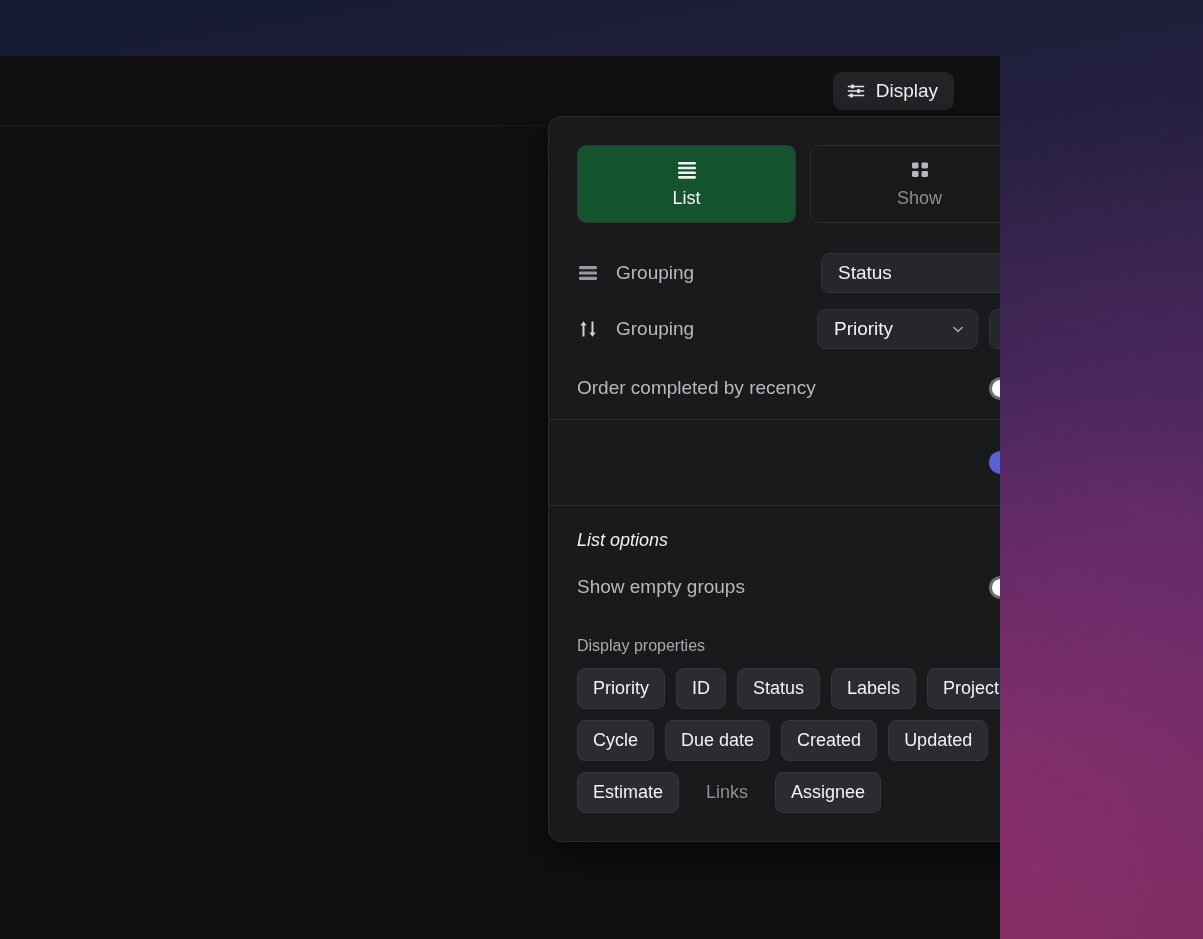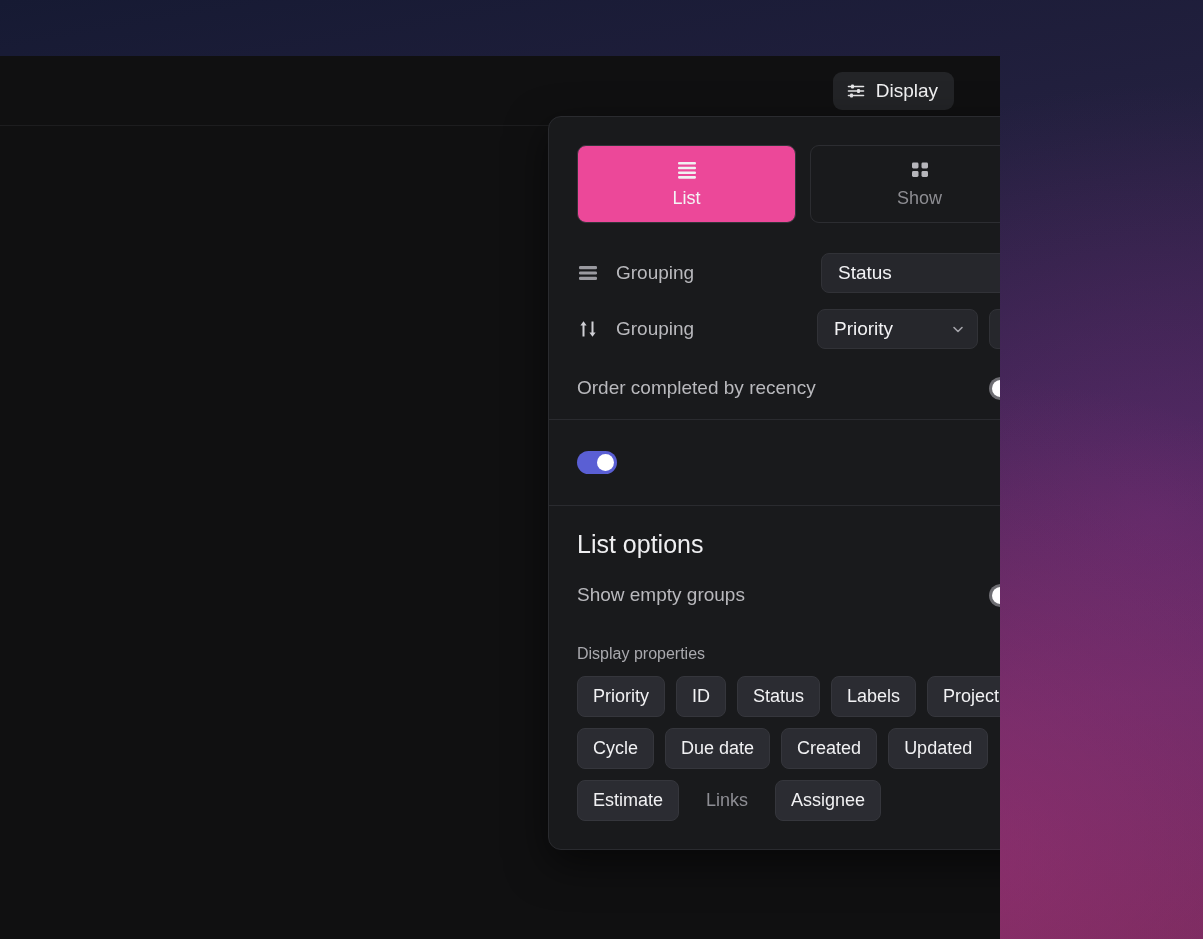--- a/index.html
+++ b/index.html
@@ -90,29 +90,30 @@
     border-radius: 9px;
     border: 1px solid #2c2d31;
     background: transparent;
     padding: 15px 0 13px;
     display: flex;
     flex-direction: column;
     align-items: center;
     gap: 9px;
     cursor: pointer;
   }
-  .view-btn.active { background: #ec4899; border-color: #34353a; }
+  .view-btn.active { background: #14532d; border-color: #34353a; }
   .view-btn .vb-label { font-size: 18px; color: #8d8d92; }
   .view-btn.active .vb-label { color: #f4f4f5; }
 
   
   .opt-row {
     display: flex;
     align-items: center;
     min-height: 56px;
+    justify-content: flex-end;
   }
   .opt-left {
     display: flex;
     align-items: center;
     gap: 17px;
     flex: 1;
   }
   .opt-label {
     font-size: 19px;
     color: #b9b9bd;
@@ -160,23 +161,24 @@
     top: 3px; left: 3px;
     width: 17px; height: 17px;
     border-radius: 50%;
     background: #ffffff;
   }
   .toggle.on .knob { left: 20px; }
 
   
   #list-options { padding-top: 24px; padding-bottom: 26px; }
   .section-title {
-    font-size: 25px;
+    font-size: 18px;
     color: #efeff1;
     margin-bottom: 8px;
+    font-style: italic;
   }
   .sub-title {
     font-size: 16px;
     color: #a9a9ae;
     margin: 22px 0 13px;
   }
   #property-chips {
     display: flex;
     flex-wrap: wrap;
     gap: 11px;

